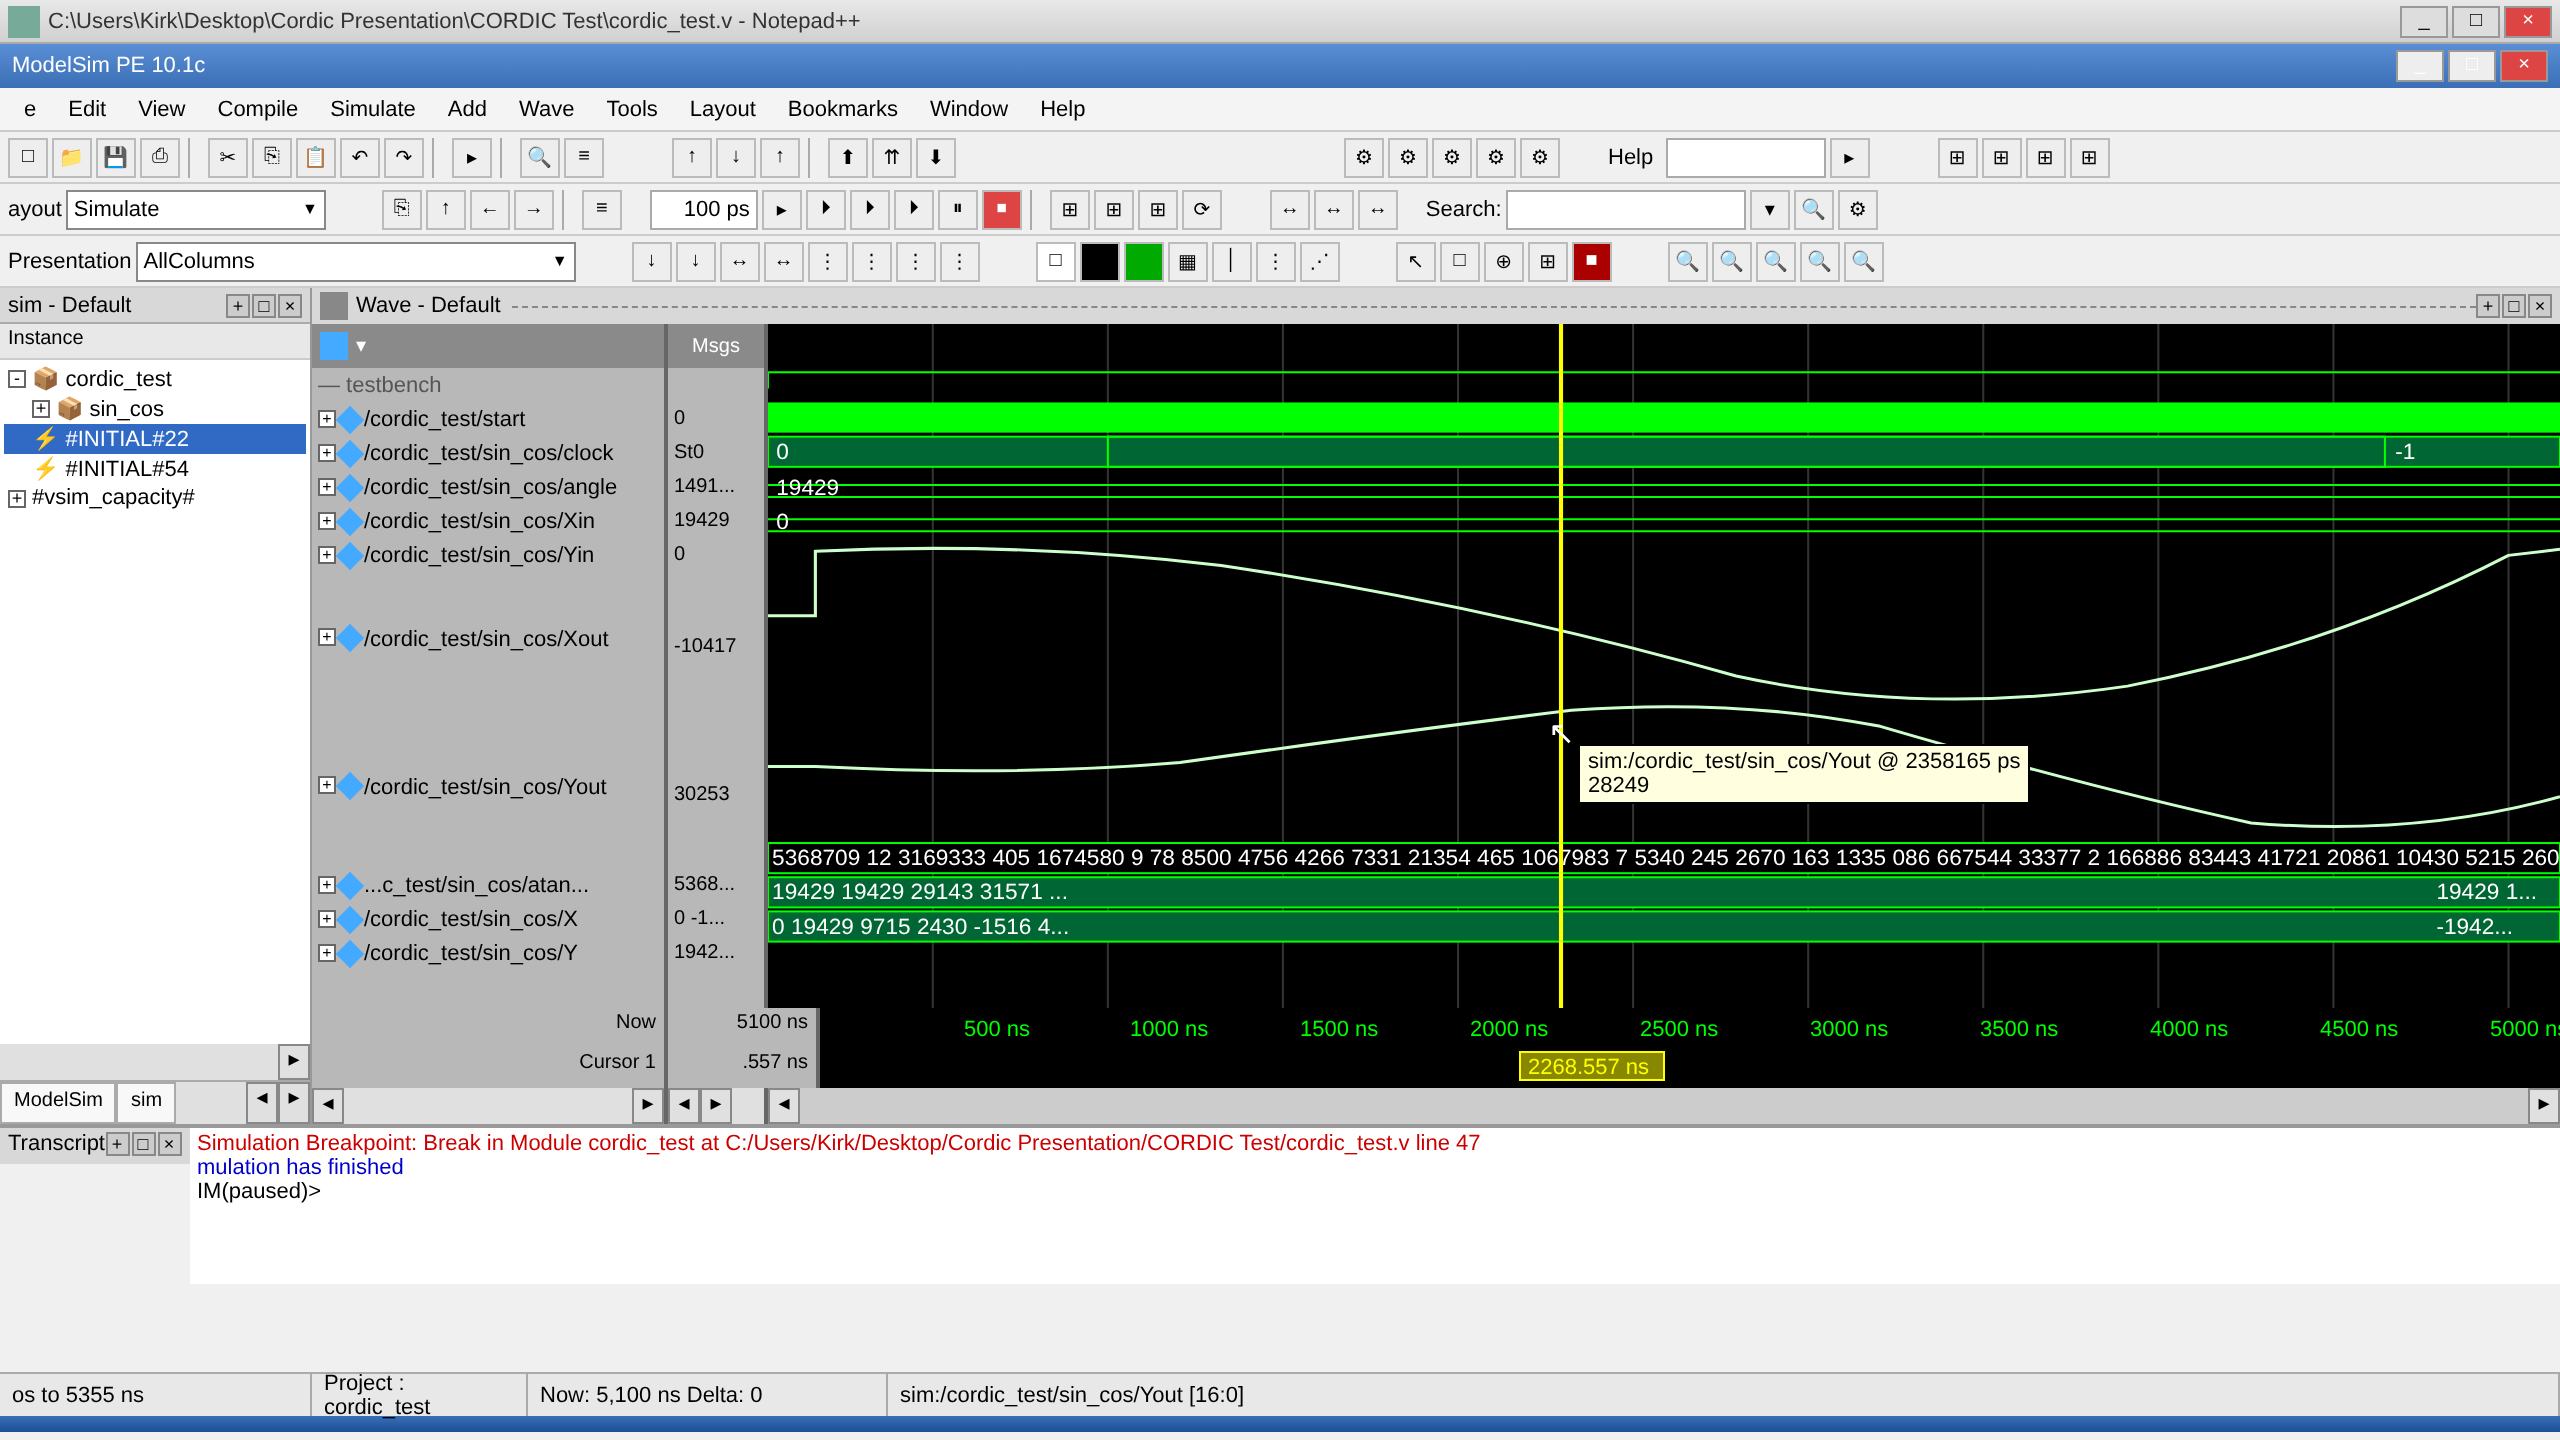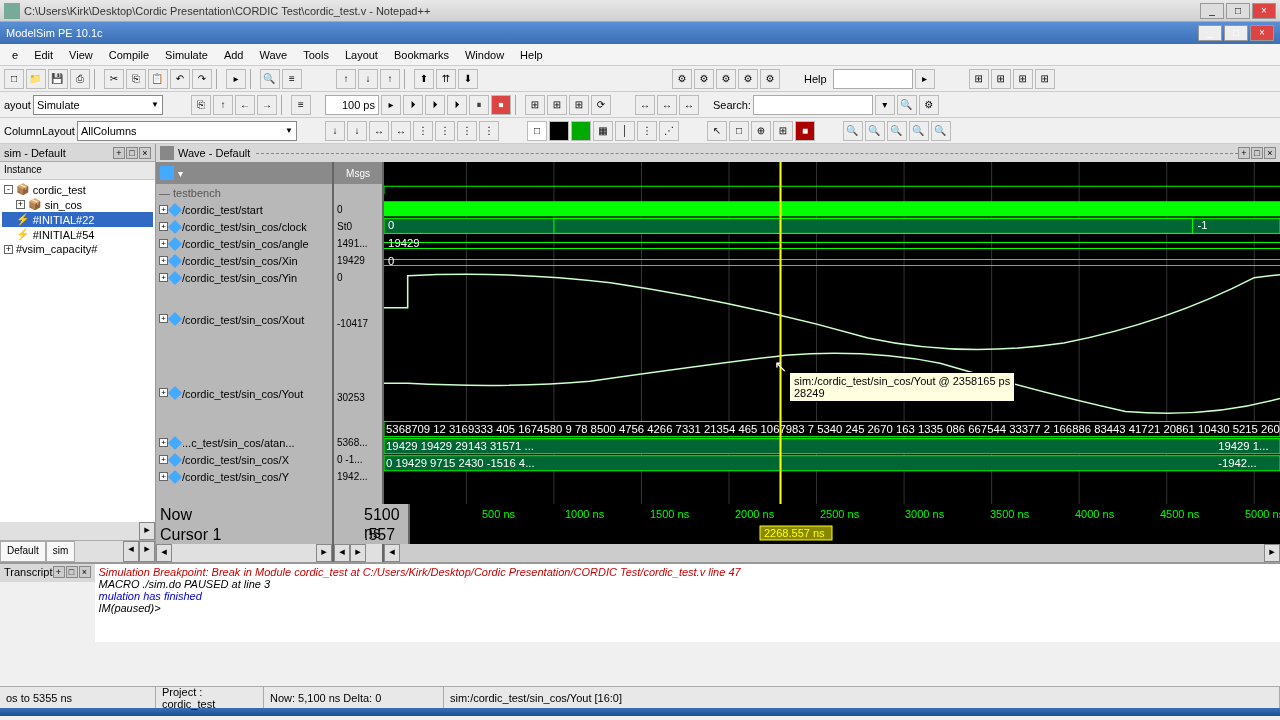--- a/index.html
+++ b/index.html
@@ -57,31 +57,31 @@
 .sig-row.tall { height: 74px; align-items: flex-start; padding-top: 28px;}
 .msg-row { height: 17px; padding: 0 3px; font-size: 10px; color: #000; display:flex; align-items:center;}
 .msg-row.tall { height: 74px; align-items: center;}
 
 .wave-area { flex: 1; background: #000; position: relative; }
 .wave-svg { width: 100%; height: 100%; }
 
 .wave-footer { height: 40px; background: #b8b8b8; display: flex; }
 .wf-left { width: 178px; border-right: 2px solid #666; }
 .wf-mid { width: 50px; border-right: 2px solid #666; margin-left: 26px; }
-.wf-left div, .wf-mid div { height: 20px; padding: 2px 4px; font-size: 16px; }
+.wf-left div, .wf-mid div { height: 20px; padding: 2px 4px; font-size: 10px; text-align: right; }
 .wf-right { flex: 1; position: relative; background: #000; }
 
 .scroll-bars { height: 18px; background: #e0e0e0; display: flex; }
 
 .tooltip { position: absolute; background: #ffffe0; border: 1px solid #000; padding: 2px 4px; font-size: 11px; font-family: monospace; z-index: 100; }
 .cursor-arrow { position: absolute; font-size: 16px; color: #fff; z-index: 99; }
 
 .transcript { height: 80px; border-top: 2px solid #999; display: flex; flex-direction: row; }
 .trans-title { height: 18px; background: #d8d8d8; padding: 2px 4px; font-size: 10px; display:flex; justify-content:space-between;}
-.trans-body { flex: 1; background: #fff; padding: 2px 4px; font-family: monospace; font-size: 11px; overflow: hidden; font-style: italic; }
+.trans-body { flex: 1; background: #fff; padding: 2px 4px; font-family: monospace; font-size: 11px; overflow: hidden; }
 .trans-body .red { color: #c00; }
 .trans-body .blue { color: #00c; }
 
 .statusbar { height: 22px; background: #e8e8e8; border-top: 1px solid #aaa; display: flex; align-items: center; margin-top: 44px; }
 .statusbar .cell { padding: 2px 6px; border-right: 1px solid #aaa; font-size: 11px; height: 100%; display: flex; align-items: center;}
 
 .taskbar { height: 8px; background: linear-gradient(#3a6fb6, #1a4f96); }
 
 .combo { height: 20px; border: 1px solid #888; background: #fff; display: inline-flex; align-items: center; padding: 0 3px; }
 .combo .arrow { margin-left: auto; font-size: 8px; }
@@ -196,21 +196,21 @@
   <div class="tbtn">↔</div>
   <div style="width:10px"></div>
   <span>Search:</span>
   <input class="tinput" style="width: 120px;">
   <div class="tbtn">▾</div>
   <div class="tbtn">🔍</div>
   <div class="tbtn">⚙</div>
 </div>
 
 <div class="toolbar3">
-  <span>ColumnLayout</span>
+  <span>Presentation</span>
   <div class="combo" style="width:220px">
     <span>AllColumns</span>
     <span class="arrow">▼</span>
   </div>
   <div style="width:24px"></div>
   <div class="tbtn">↓</div>
   <div class="tbtn">↓</div>
   <div class="tbtn">↔</div>
   <div class="tbtn">↔</div>
   <div class="tbtn">⋮</div>
@@ -258,21 +258,21 @@
       <div class="tree-item tree-ind1">⚡<span>#INITIAL#54</span></div>
       <div class="tree-item">
           <span class="tg">+</span>
           <span>#vsim_capacity#</span>
         </div>
     </div>
     <div style="height:18px;background:#e0e0e0;display:flex;justify-content:flex-end">
         <span style="border:1px solid #888;width:16px;text-align:center">▸</span>
       </div>
     <div class="left-tabs">
-      <div class="ltab">Default</div>
+      <div class="ltab">ModelSim</div>
       <div class="ltab">sim</div>
       <div style="flex:1"></div>
       <div style="width:16px;border:1px solid #888;text-align:center">◂</div>
       <div style="width:16px;border:1px solid #888;text-align:center">▸</div>
     </div>
   </div>
 
   <div class="wave-panel">
     <div class="wave-title">
       <span style="width:14px;height:14px;background:#888;margin-right:4px"></span>
@@ -478,21 +478,20 @@
   <div class="trans-title">
     <span>Transcript</span>
     <div class="wave-btns">
       <div class="sq">+</div>
       <div class="sq">□</div>
       <div class="sq">×</div>
     </div>
   </div>
   <div class="trans-body">
     <div class="red">Simulation Breakpoint: Break in Module cordic_test at C:/Users/Kirk/Desktop/Cordic Presentation/CORDIC Test/cordic_test.v line 47</div>
-    <div>MACRO ./sim.do PAUSED at line 3</div>
     <div class="blue">mulation has finished</div>
     <div>IM(paused)&gt;</div>
   </div>
 </div>
 
 <div class="statusbar">
   <div class="cell" style="width:156px">os to 5355 ns</div>
   <div class="cell" style="width:108px">Project : cordic_test</div>
   <div class="cell" style="width:180px">Now: 5,100 ns  Delta: 0</div>
   <div class="cell" style="flex:1">sim:/cordic_test/sin_cos/Yout [16:0]</div>

